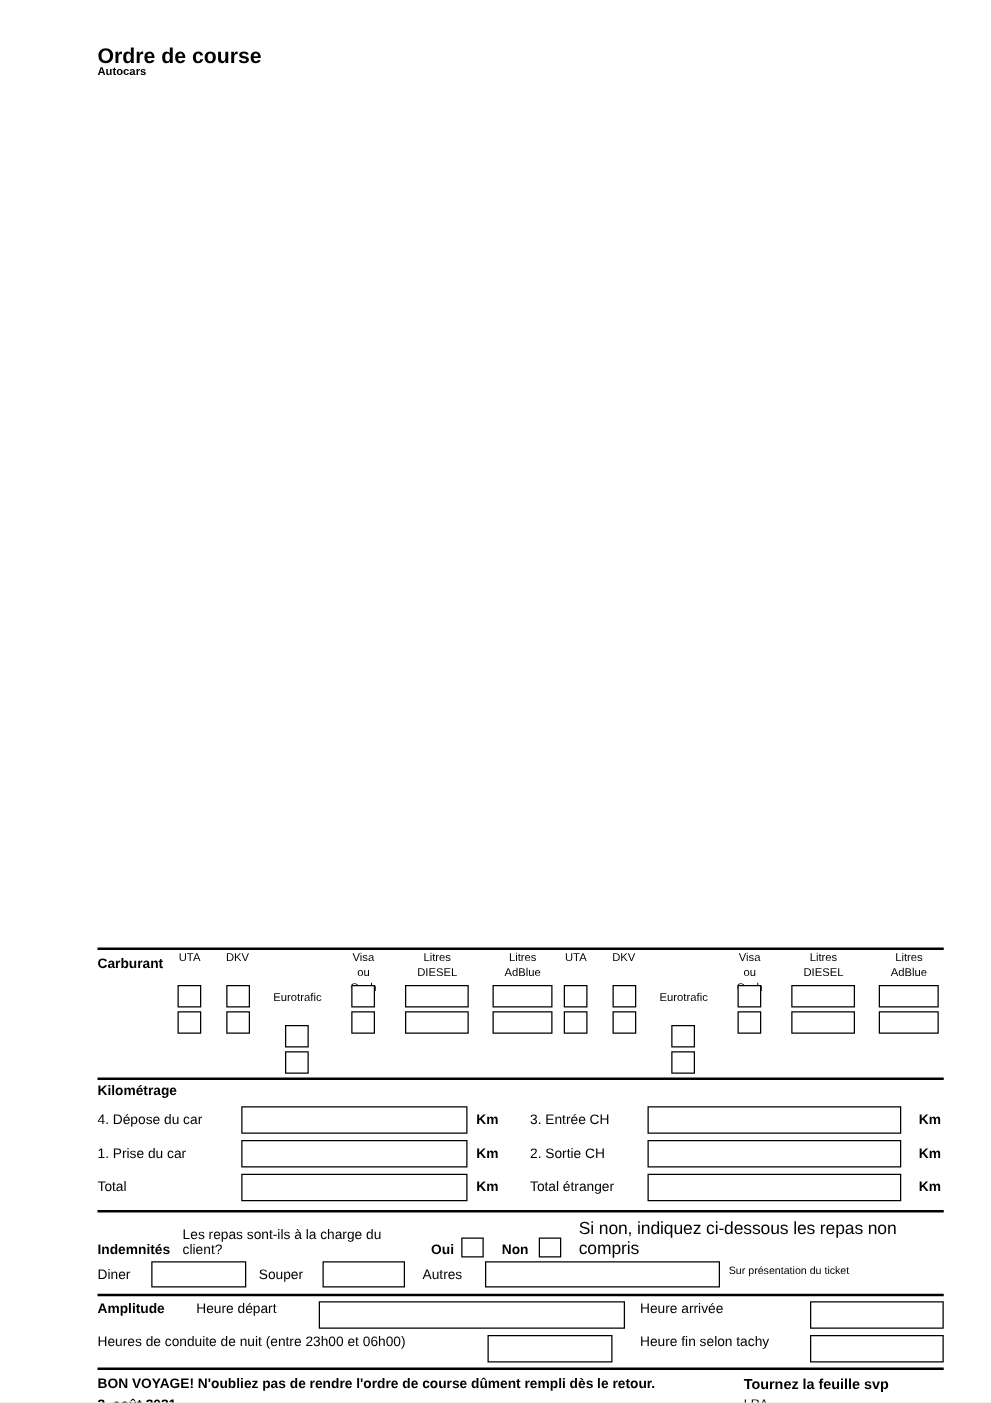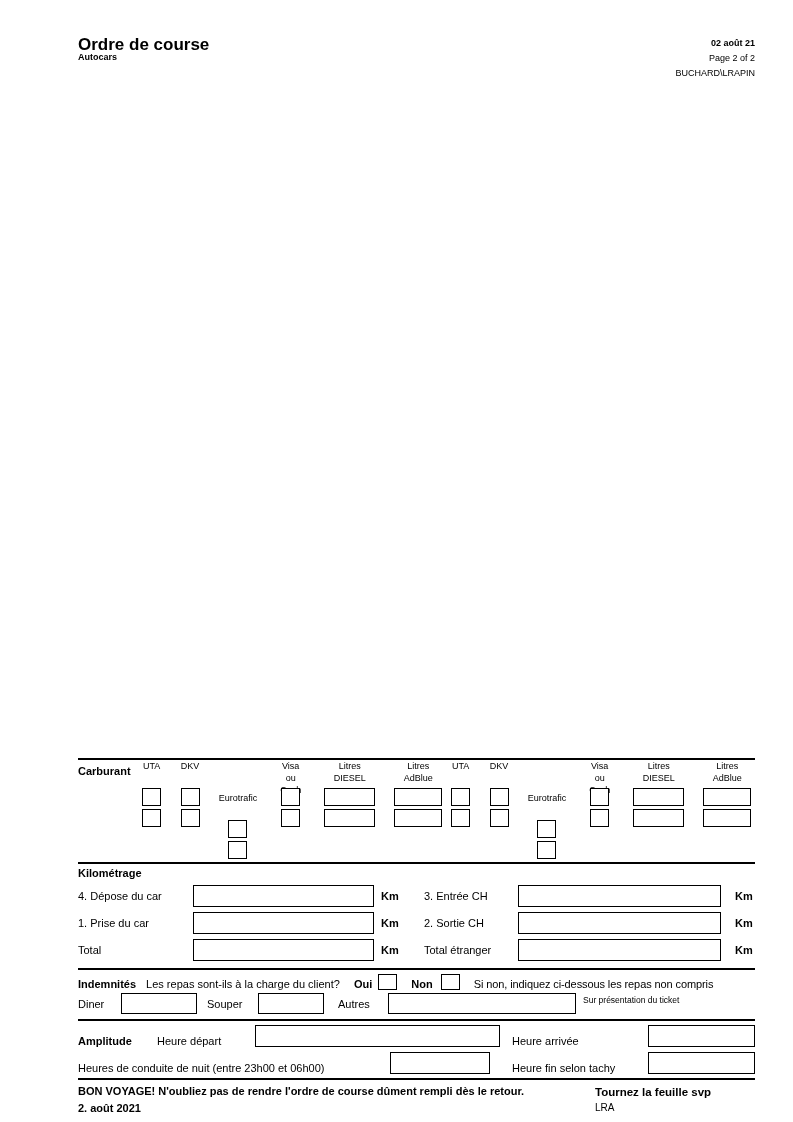--- a/index.html
+++ b/index.html
@@ -43,33 +43,33 @@
   .kr-label { width:94px; }
   .kr-box { width:203px; height:22px; border:1.5px solid #000; background:#fff; }
   .kr-km { margin-left:14px; }
   
   .indem { border-bottom:2px solid #000; padding:4px 0 5px; }
   .indem-row1 { display:flex; align-items:flex-end; }
   .indem-q { margin-left:10px; }
   .yn-label { font-weight:bold; margin-left:14px; }
   .yn-box { width:19px; height:16px; border:1.5px solid #000; margin-left:6px; background:#fff; }
   .yn-box.non { margin-left:8px; }
-  .small-note { font-size:11px; margin-left:14px; letter-spacing:-0.1px; }
+  .small-note { font-size:14px; margin-left:14px; letter-spacing:-0.1px; }
   .indem-row2 { display:flex; align-items:center; margin-top:3px; }
   .meal-label.diner { width:43px; }
   .meal-box { border:1.5px solid #000; height:21px; background:#fff; }
   .box-diner { width:76px; }
   .meal-label.souper { width:51px; margin-left:10px; }
   .box-souper { width:66px; }
   .meal-label.autres { width:50px; margin-left:14px; }
   .box-autres { width:188px; }
   .ticket-note { font-size:8.5px; margin-left:7px; align-self:flex-start; margin-top:2px; }
   
   .ampl { border-bottom:2px solid #000; padding:4px 0 4px; }
-  .ampl-row { display:flex; align-items:flex-end; }
+  .ampl-row { display:flex; align-items:flex-start; }
   .ampl-row.r2 { margin-top:5px; }
   .ampl-title { width:79px; font-weight:bold; }
   .lbl-depart { width:98px; }
   .box-depart { width:245px; height:22px; border:1.5px solid #000; background:#fff; }
   .lbl-arrivee { width:136px; margin-left:12px; }
   .box-right { width:107px; height:22px; border:1.5px solid #000; background:#fff; }
   .lbl-nuit { width:312px; }
   .box-nuit { width:100px; height:22px; border:1.5px solid #000; background:#fff; }
   .lbl-tachy { width:136px; margin-left:22px; }
   
@@ -83,25 +83,20 @@
 </style>
 </head>
 <body>
 
 <div class="page">
 
   <div class="hdr-left">
     <div class="doc-title">Ordre de course</div>
     <div class="doc-subtitle">Autocars</div>
   </div>
-  <div class="hdr-right">
-    <div class="hdr-date">02 août 21</div>
-    <div>Page 2 of 2</div>
-    <div>BUCHARD\LRAPIN</div>
-  </div>
 
   <div class="form">
 
     <div class="carb">
       <div class="carb-label">Carburant</div>
 
       <div class="carb-group">
         <div class="cb-col w-uta">
           <div class="cb-head">
               <span>UTA</span>

